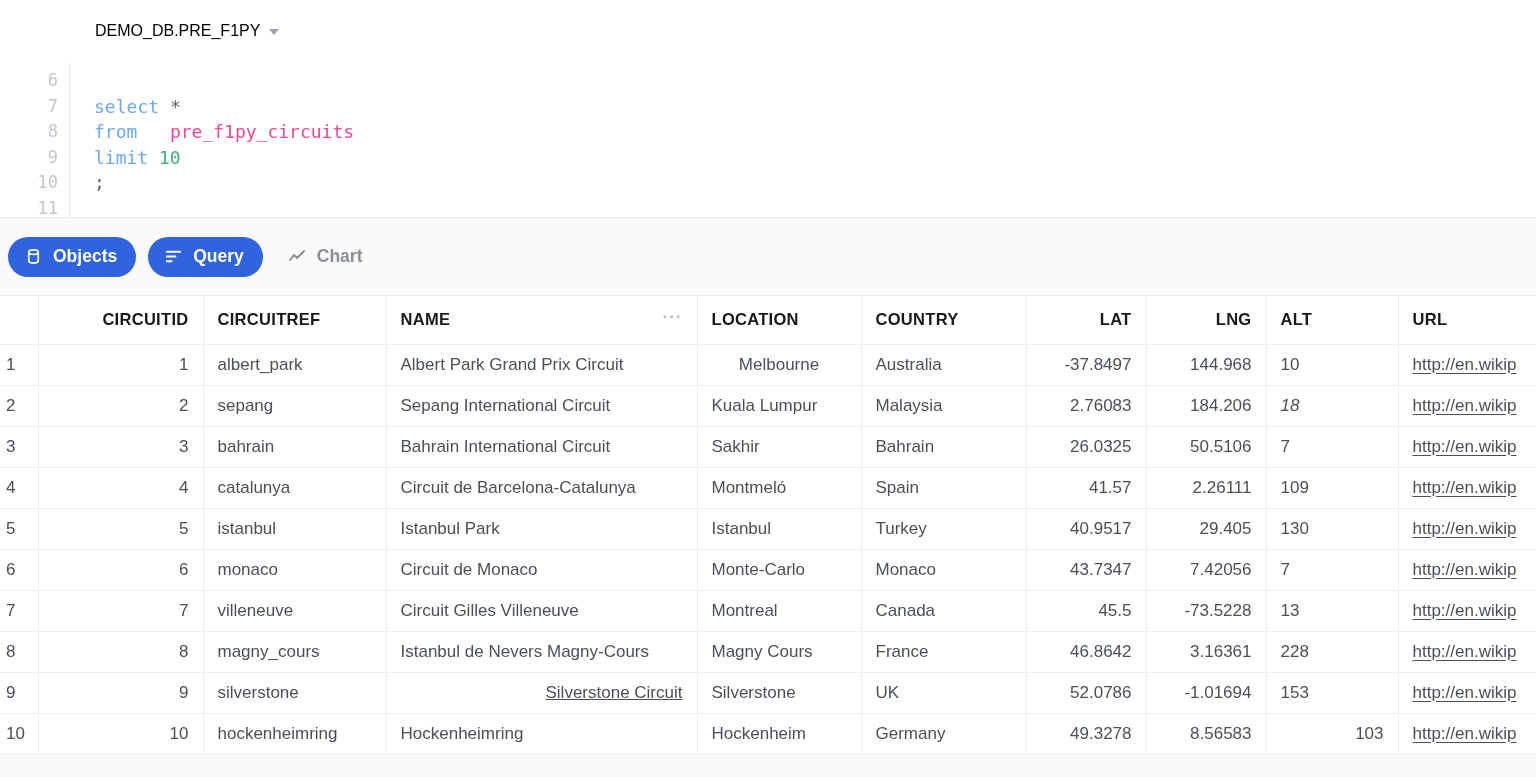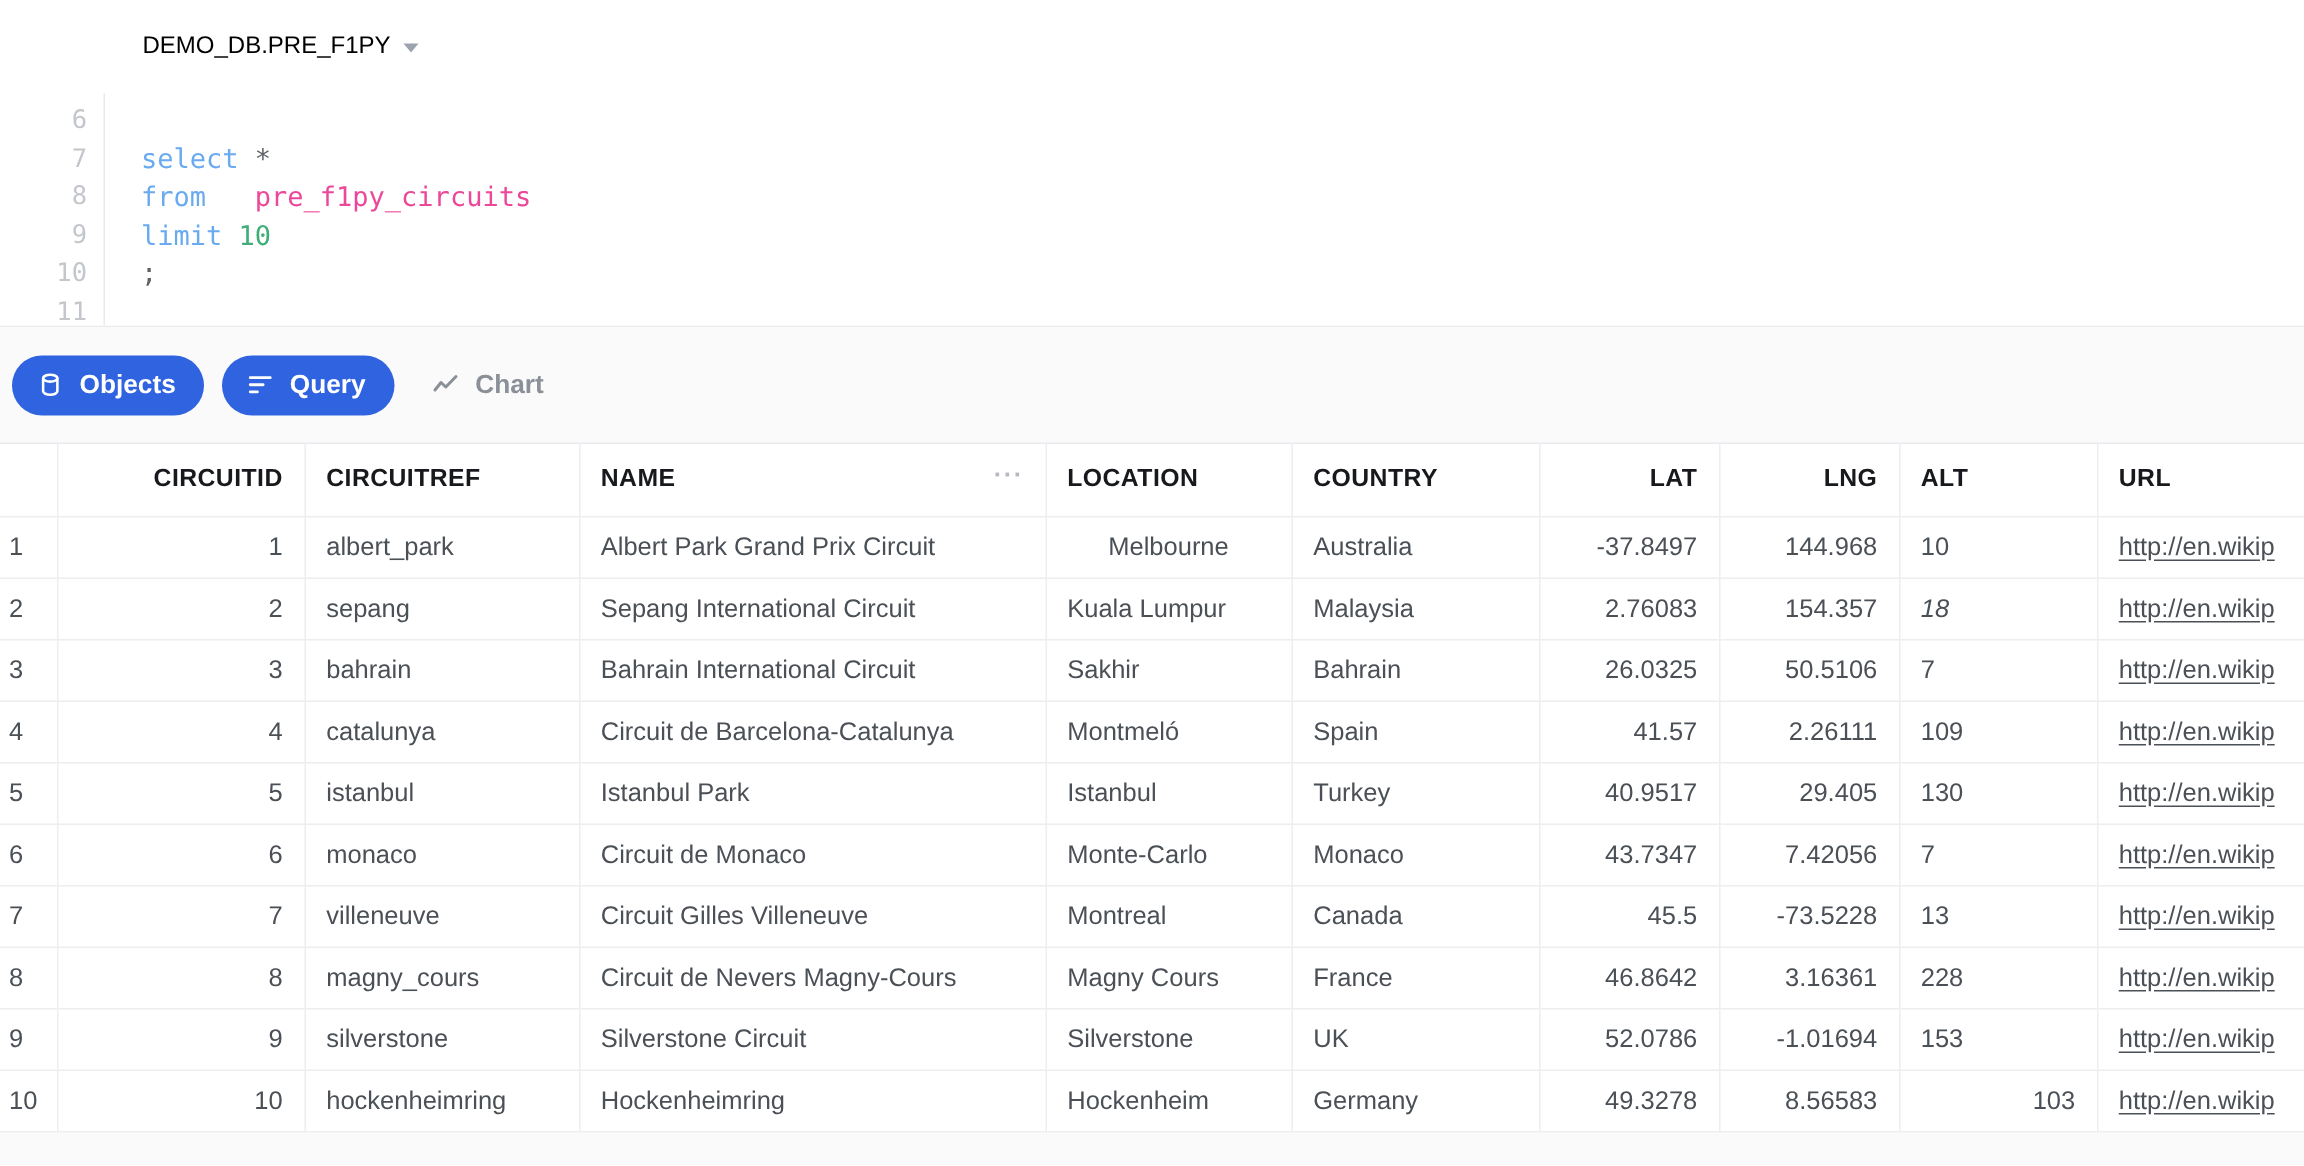--- a/index.html
+++ b/index.html
@@ -250,21 +250,21 @@
           <td class="c-url" style="text-align: left;"><span class="cell-link">http://en.wikip</span></td>
         </tr>
         <tr>
           <td class="c-gutter">2</td>
           <td class="c-id" style="text-align: right;">2</td>
           <td class="c-ref" style="text-align: left;">sepang</td>
           <td class="c-name" style="text-align: left;">Sepang International Circuit</td>
           <td class="c-loc" style="text-align: left;">Kuala Lumpur</td>
           <td class="c-cty" style="text-align: left;">Malaysia</td>
           <td class="c-lat" style="text-align: right;">2.76083</td>
-          <td class="c-lng" style="text-align: right;">154.357</td>
+          <td class="c-lng" style="text-align: right;">184.206</td>
           <td class="c-alt" style="text-align: left; font-style: italic;">18</td>
           <td class="c-url" style="text-align: left;"><span class="cell-link">http://en.wikip</span></td>
         </tr>
         <tr>
           <td class="c-gutter">3</td>
           <td class="c-id" style="text-align: right;">3</td>
           <td class="c-ref" style="text-align: left;">bahrain</td>
           <td class="c-name" style="text-align: left;">Bahrain International Circuit</td>
           <td class="c-loc" style="text-align: left;">Sakhir</td>
           <td class="c-cty" style="text-align: left;">Bahrain</td>
@@ -318,33 +318,33 @@
           <td class="c-cty" style="text-align: left;">Canada</td>
           <td class="c-lat" style="text-align: right;">45.5</td>
           <td class="c-lng" style="text-align: right;">-73.5228</td>
           <td class="c-alt" style="text-align: left;">13</td>
           <td class="c-url" style="text-align: left;"><span class="cell-link">http://en.wikip</span></td>
         </tr>
         <tr>
           <td class="c-gutter">8</td>
           <td class="c-id" style="text-align: right;">8</td>
           <td class="c-ref" style="text-align: left;">magny_cours</td>
-          <td class="c-name" style="text-align: left;">Circuit de Nevers Magny-Cours</td>
+          <td class="c-name" style="text-align: left;">Istanbul de Nevers Magny-Cours</td>
           <td class="c-loc" style="text-align: left;">Magny Cours</td>
           <td class="c-cty" style="text-align: left;">France</td>
           <td class="c-lat" style="text-align: right;">46.8642</td>
           <td class="c-lng" style="text-align: right;">3.16361</td>
           <td class="c-alt" style="text-align: left;">228</td>
           <td class="c-url" style="text-align: left;"><span class="cell-link">http://en.wikip</span></td>
         </tr>
         <tr>
           <td class="c-gutter">9</td>
           <td class="c-id" style="text-align: right;">9</td>
           <td class="c-ref" style="text-align: left;">silverstone</td>
-          <td class="c-name" style="text-align: left;">Silverstone Circuit</td>
+          <td class="c-name" style="text-align: right; text-decoration: underline;">Silverstone Circuit</td>
           <td class="c-loc" style="text-align: left;">Silverstone</td>
           <td class="c-cty" style="text-align: left;">UK</td>
           <td class="c-lat" style="text-align: right;">52.0786</td>
           <td class="c-lng" style="text-align: right;">-1.01694</td>
           <td class="c-alt" style="text-align: left;">153</td>
           <td class="c-url" style="text-align: left;"><span class="cell-link">http://en.wikip</span></td>
         </tr>
         <tr>
           <td class="c-gutter">10</td>
           <td class="c-id" style="text-align: right;">10</td>

